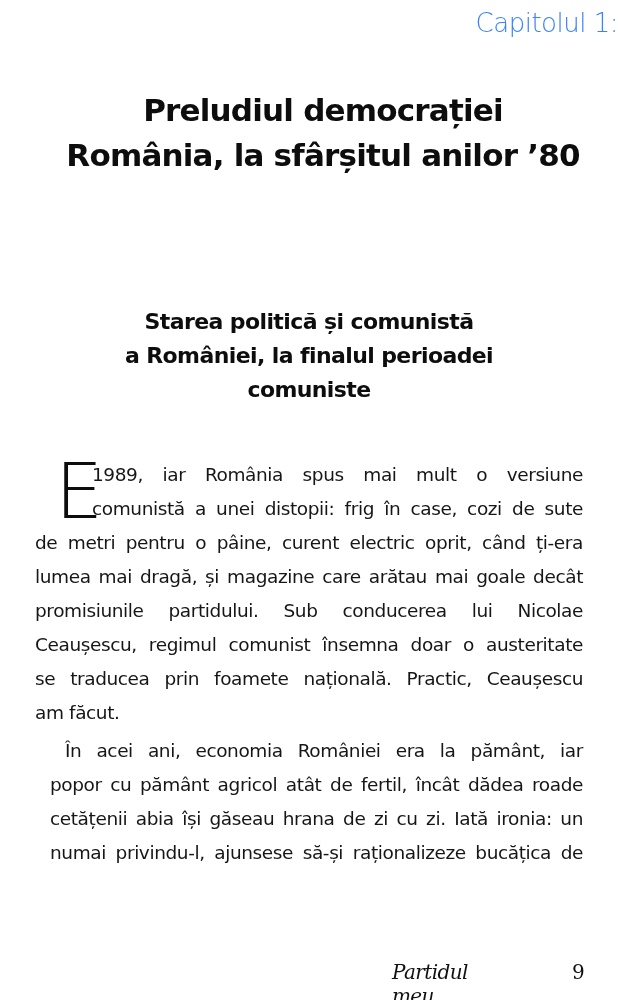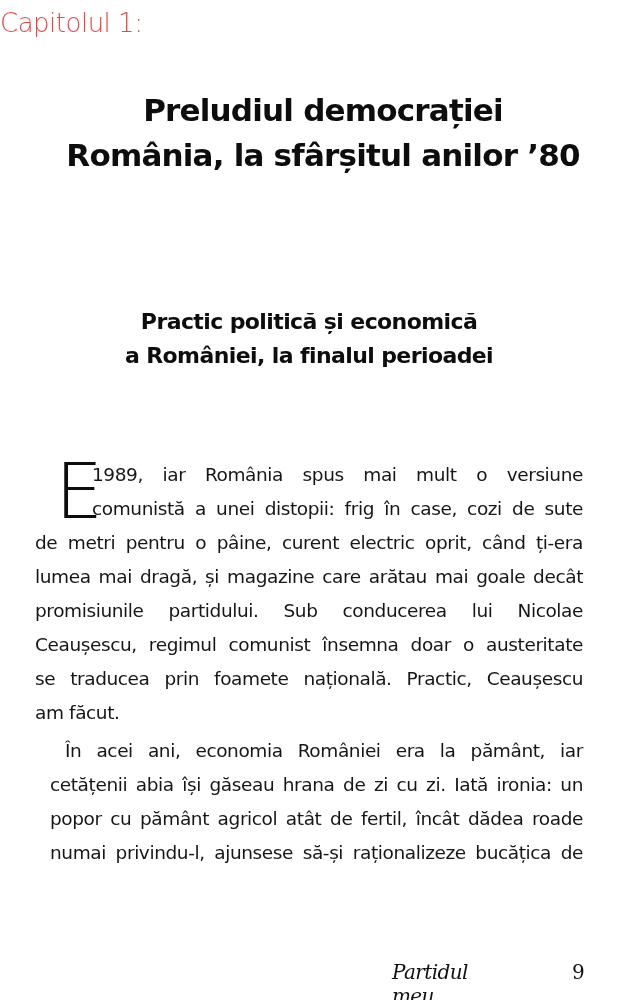--- a/index.html
+++ b/index.html
@@ -13,26 +13,26 @@
       position: relative;
       overflow: hidden;
       color: #111111;
       font-family: "DejaVu Sans", sans-serif;
     }
     .chapter-label {
       position: absolute;
       top: 8px;
       left: 0;
       width: 618px;
-      text-align: left;
+      text-align: right;
       font-family: "DejaVu Sans", sans-serif;
       font-weight: 200;
       font-size: 26px;
       letter-spacing: -0.5px;
-      color: #ef4444;
+      color: #3b82f6;
     }
     .chapter-title {
       position: absolute;
       top: 88px;
       left: 0;
       width: 618px;
       text-align: center;
       font-family: "DejaVu Sans", sans-serif;
       font-weight: bold;
       font-size: 31px;
@@ -130,42 +130,43 @@
 <body>
 
 <div class="chapter-label">Capitolul 1:</div>
 
 <div class="chapter-title">
   <div>Preludiul democrației</div>
   <div>România, la sfârșitul anilor ’80</div>
 </div>
 
 <div class="section-title">
-  <div>Practic politică și economică</div>
+  <div>Starea politică și comunistă</div>
   <div>a României, la finalul perioadei</div>
+  <div>comuniste</div>
 </div>
 
 <div class="body-text">
   <div class="para">
     <div class="drop-cap-block">
       <span class="drop-cap">E</span>
       <span class="line">1989, iar România spus mai mult o versiune</span>
       <span class="line">comunistă a unei distopii: frig în case, cozi de sute</span>
     </div>
     <span class="line">de metri pentru o pâine, curent electric oprit, când ți-era</span>
     <span class="line">lumea mai dragă, și magazine care arătau mai goale decât</span>
     <span class="line">promisiunile partidului. Sub conducerea lui Nicolae</span>
     <span class="line">Ceaușescu, regimul comunist însemna doar o austeritate</span>
     <span class="line">se traducea prin foamete națională. Practic, Ceaușescu</span>
     <span class="line last">am făcut.</span>
   </div>
   <div class="para" style="margin-top:4px;">
     <span class="line" style="padding-left:15px; box-sizing:border-box;">În acei ani, economia României era la pământ, iar</span>
+    <span class="line">popor cu pământ agricol atât de fertil, încât dădea roade</span>
     <span class="line">cetățenii abia își găseau hrana de zi cu zi. Iată ironia: un</span>
-    <span class="line">popor cu pământ agricol atât de fertil, încât dădea roade</span>
     <span class="line">numai privindu-l, ajunsese să-și raționalizeze bucățica de</span>
   </div>
 </div>
 
 <div class="footer">
   <span class="footer-title">Partidul meu</span>
   <span class="footer-page">9</span>
 </div>
 
 </body></html>

